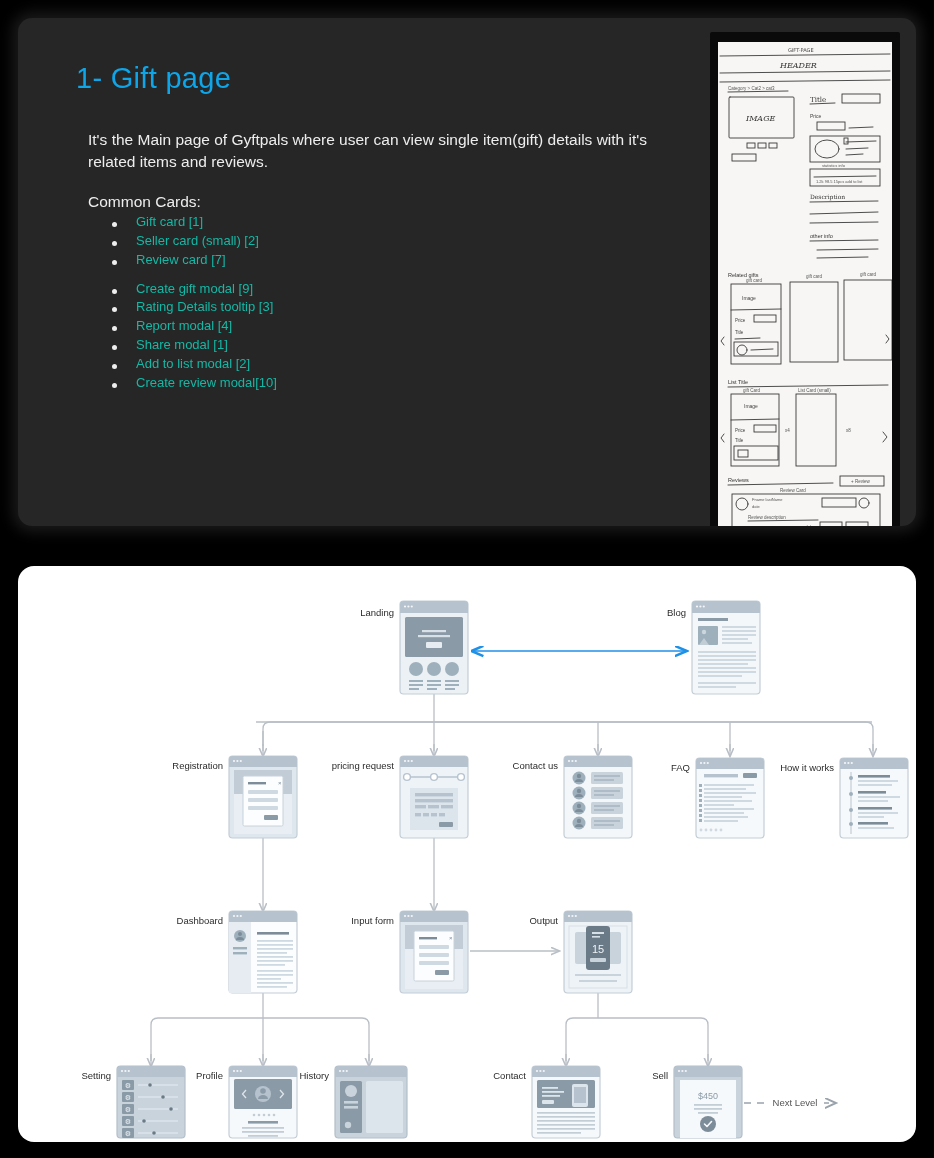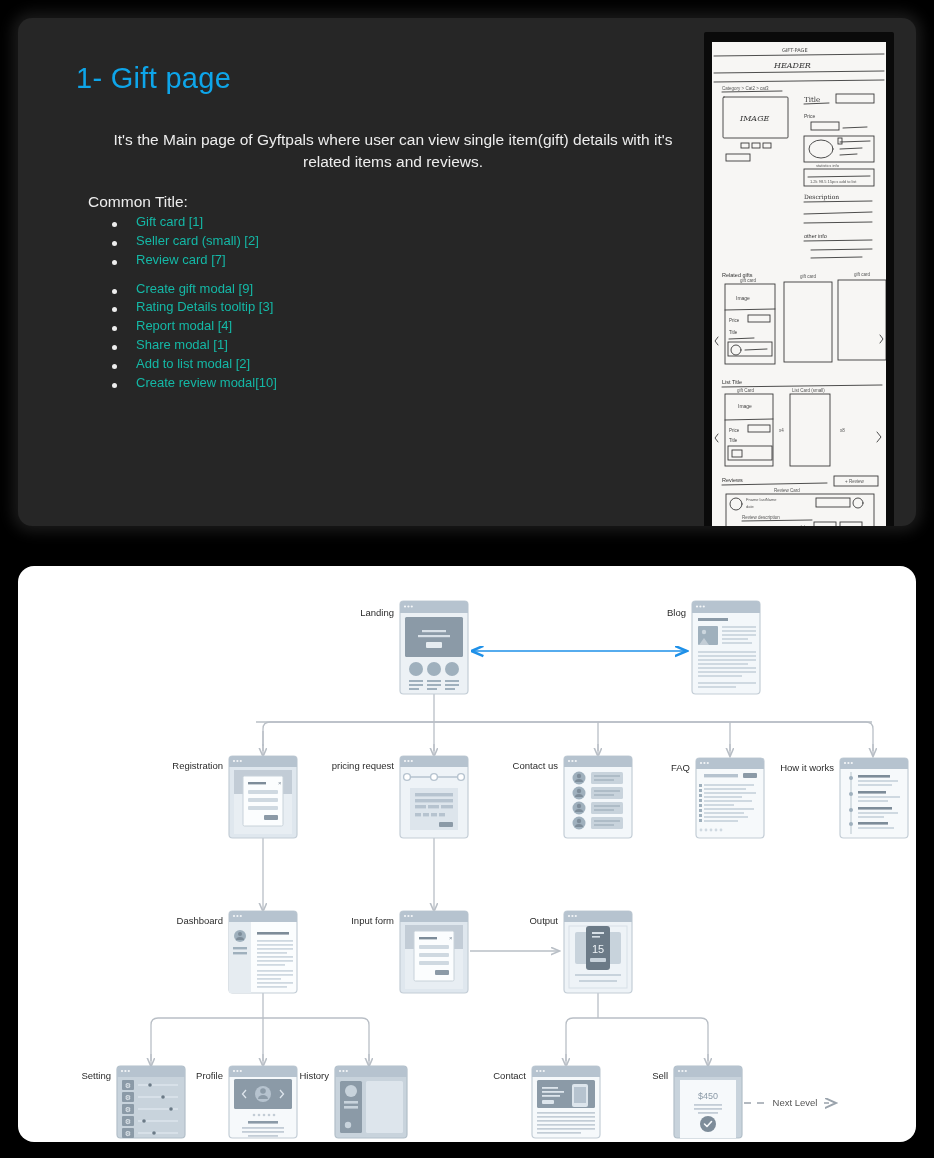--- a/index.html
+++ b/index.html
@@ -7,29 +7,29 @@
 
   
   #top-slide{
     position:absolute;left:18px;top:18px;width:898px;height:508px;
     background:#262626;border-radius:14px;
     box-shadow:0 0 14px 6px rgba(255,255,255,0.10);
     overflow:hidden;
   }
   #slide-text{position:absolute;left:40px;top:44px;width:640px;color:#f1f1f1;}
   #slide-title{font-size:29px;font-weight:400;letter-spacing:.3px;margin:0 0 34px 18px;color:#0ea5e9;}
-  #slide-body{font-size:15.5px;line-height:1.42;margin:0 0 20px 30px;color:#ededed;text-align:center;}
+  #slide-body{font-size:15.5px;line-height:1.42;margin:0 0 20px 30px;color:#ededed;}
   .sec-head{font-size:15.5px;margin:0 0 2px 30px;color:#ededed;}
   ul.bullets{list-style:none;margin:0 0 10px 0;padding:0 0 0 48px;}
   ul.bullets li{position:relative;font-size:13px;line-height:1.45;color:#14b8a6;padding-left:30px;}
   ul.bullets li::before{content:"";position:absolute;left:6px;top:9px;width:5px;height:5px;border-radius:50%;background:#ededed;}
 
   
   #sketch{
-    position:absolute;right:22px;top:14px;width:190px;height:510px;
+    position:absolute;right:16px;top:14px;width:190px;height:510px;
     background:#0a0a0a;overflow:hidden;border-radius:2px;
   }
   #sketch .paper{position:absolute;left:8px;top:10px;width:174px;height:492px;background:#f7f6f4;}
   #sketch svg{position:absolute;left:8px;top:10px;}
 
   
   #flow-panel{
     position:absolute;left:18px;top:566px;width:898px;height:576px;
     background:#fff;border-radius:16px;overflow:hidden;
   }
@@ -41,21 +41,21 @@
 </head>
 <body>
 
 <div id="top-slide">
 
   <div id="slide-text">
     <h1 id="slide-title">1- Gift page</h1>
     <p id="slide-body">It's the Main page of Gyftpals where user can view single item(gift) details with it's related items and reviews.</p>
 
     <div>
-      <div class="sec-head">Common Title:</div>
+      <div class="sec-head">Common Cards:</div>
       <ul class="bullets">
         <li>Gift card [1]</li>
         <li>Seller card (small) [2]</li>
         <li>Review card [7]</li>
       </ul>
     </div>
 
     <div>
       <ul class="bullets">
         <li>Create gift modal [9]</li>

